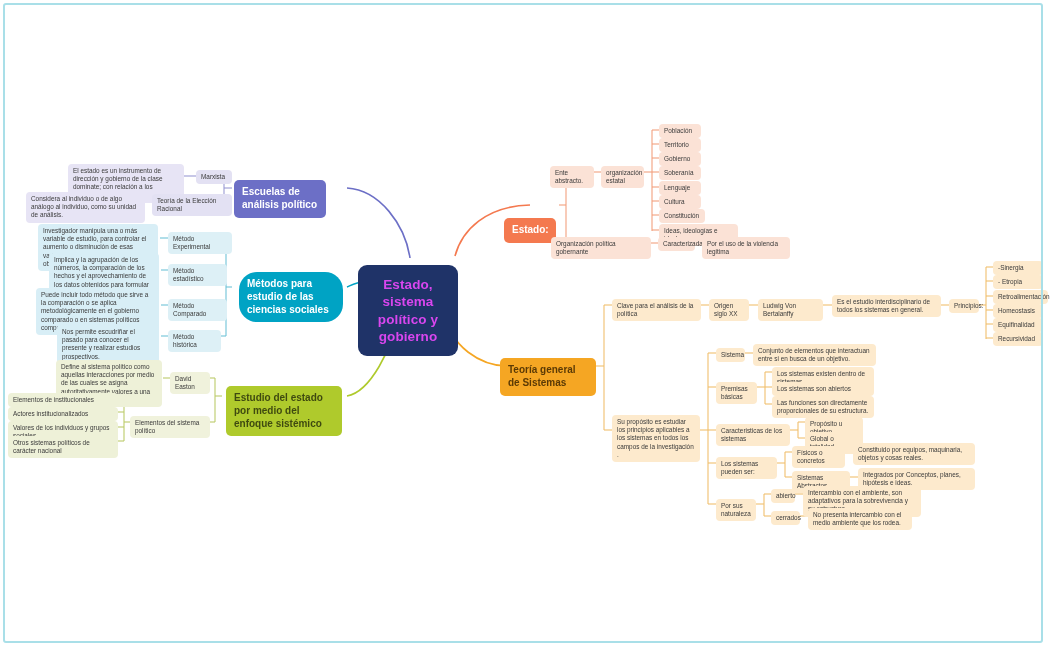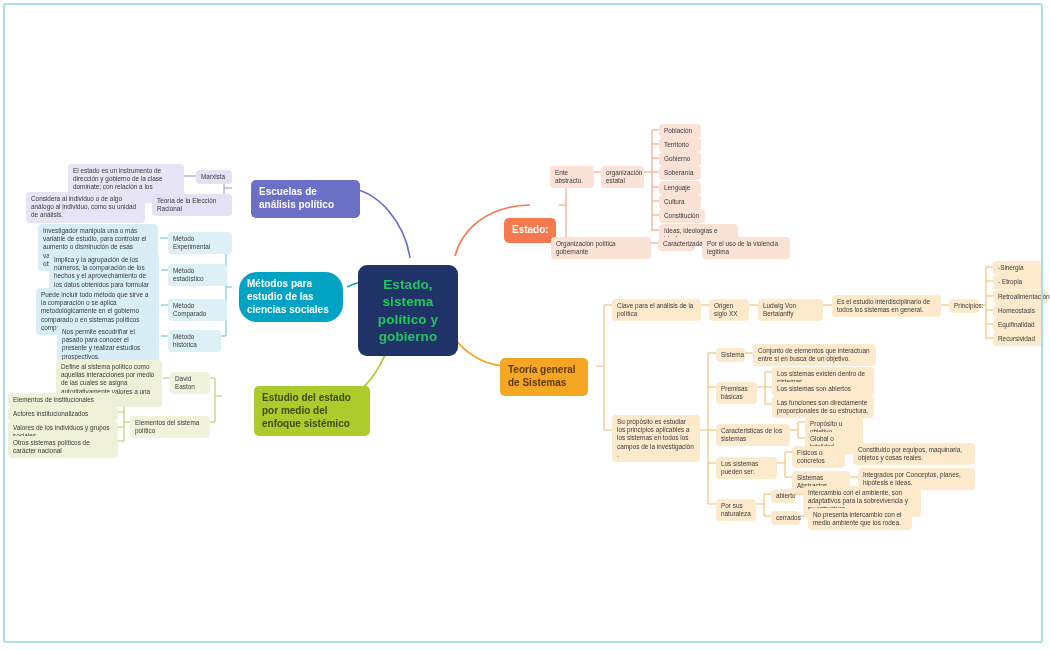--- a/index.html
+++ b/index.html
@@ -13,33 +13,33 @@
     border:2px solid #a9dfe8;border-radius:3px;box-sizing:border-box;
     pointer-events:none;
   }
   #canvas{position:absolute;left:0;top:0;width:1050px;height:650px;}
   svg#links{position:absolute;left:0;top:0;width:1050px;height:650px;pointer-events:none;}
 
   .node{position:absolute;box-sizing:border-box;line-height:1.28;}
 
   
   .root{
-    background:#1F3368;color:#22c55e;border-radius:9px;
+    background:#1F3368;color:#d946ef;border-radius:9px;
     font-size:13.5px;font-weight:bold;text-align:center;
     padding:11px 9px;letter-spacing:.1px;
   }
 
   
   .main{
     color:#ffffff;border-radius:5px;font-size:10px;font-weight:bold;
     padding:6px 8px;
   }
   .main.purple{background:#6C6FC6;}
   .main.teal{background:#00A3C4;border-radius:18px;}
-  .main.green{background:#AFCA2C;color:#3f4a10;margin-left:28px;}
+  .main.green{background:#AFCA2C;color:#3f4a10;}
   .main.coral{background:#F4794F;margin-top:20px;}
   .main.orange{background:#F5A623;color:#5b3a05;}
 
   
   .leaf{border-radius:4px;padding:3px 5px;font-size:6.4px;color:#3a3a3a;}
   .leaf.p-mid{background:#e3e1f3;}
   .leaf.p-desc{background:#e7e4f5;}
   .leaf.t-mid{background:#ddf0f6;}
   .leaf.t-desc{background:#d8eef6;}
   .leaf.g-mid{background:#f0f2dc;}
@@ -166,21 +166,21 @@
       <path d="M764,516 L771,516" stroke="#f1bf6e"></path>
       <path d="M795,494 L803,494" stroke="#f1bf6e"></path>
       <path d="M800,516 L808,516" stroke="#f1bf6e"></path>
     </g>
   </svg>
 
   <div class="node root" style="left:358px;top:265px;width:100px;">
     <span>Estado, sistema político y gobierno</span>
   </div>
 
-  <div class="node main purple" style="left:251px;top:180px;width:109px;">
+  <div class="node main purple" style="left:234px;top:180px;width:92px;">
     <span>Escuelas de análisis político</span>
   </div>
 
   <div class="node leaf p-mid ta-l" style="left:196px;top:170px;width:36px;">
     <span>Marxista</span>
   </div>
   <div class="node leaf p-desc ta-l" style="left:68px;top:164px;width:116px;">
     <span>El estado es un instrumento de dirección y gobierno de la clase dominate; con relación a los enemigos de esta clase.</span>
   </div>
 
@@ -282,21 +282,21 @@
   <div class="node leaf c-mid ta-l" style="left:551px;top:237px;width:100px;">
     <span>Organización política gobernante</span>
   </div>
   <div class="node leaf c-mid ta-l" style="left:658px;top:237px;width:37px;">
     <span>Caracterizada</span>
   </div>
   <div class="node leaf c-desc ta-l" style="left:702px;top:237px;width:88px;">
     <span>Por el uso de la violencia legitima</span>
   </div>
 
-  <div class="node main orange" style="left:500px;top:358px;width:88px;">
+  <div class="node main orange" style="left:500px;top:358px;width:96px;">
     <span>Teoría general de Sistemas</span>
   </div>
 
   <div class="node leaf o-mid ta-l" style="left:612px;top:299px;width:89px;">
     <span>Clave para el análisis de la política</span>
   </div>
   <div class="node leaf o-mid ta-l" style="left:709px;top:299px;width:40px;">
     <span>Origen siglo XX</span>
   </div>
   <div class="node leaf o-mid ta-l" style="left:758px;top:299px;width:65px;">

